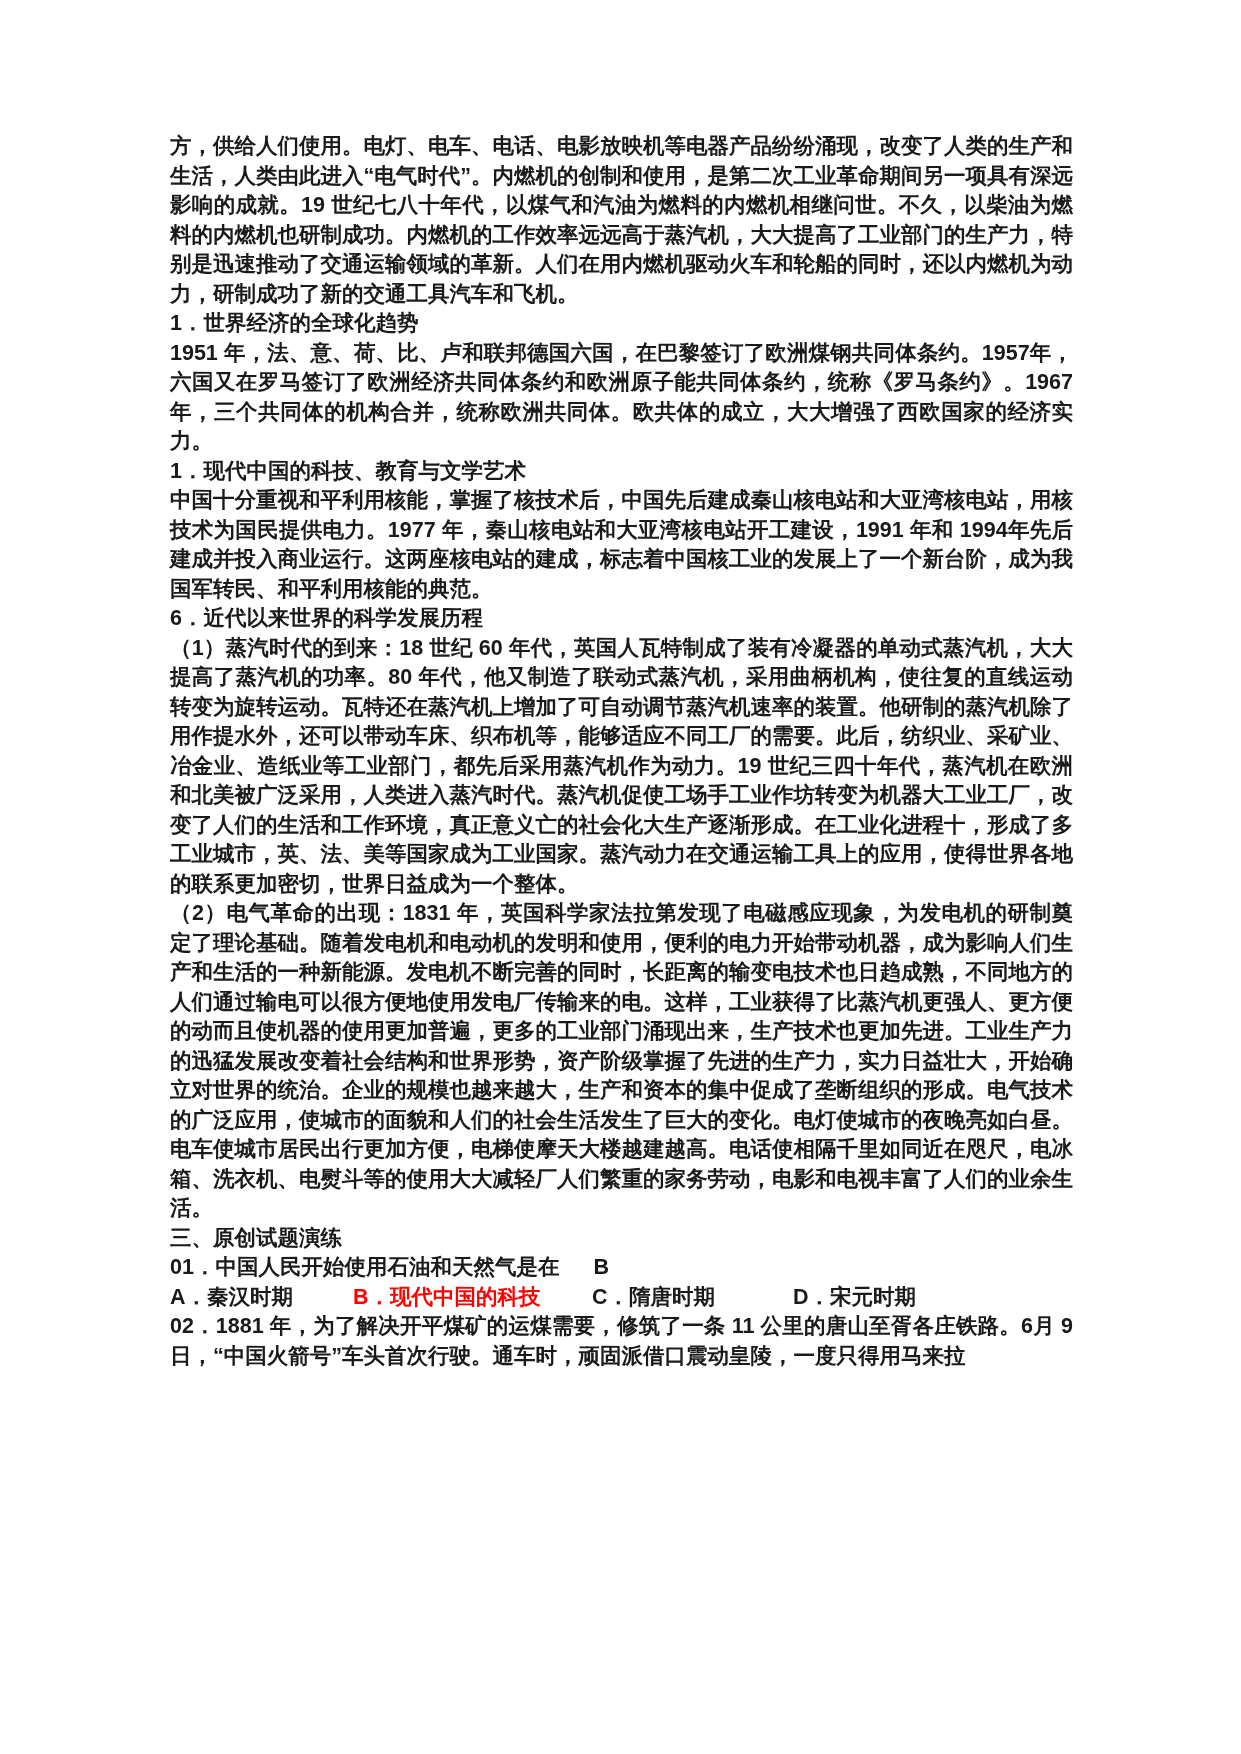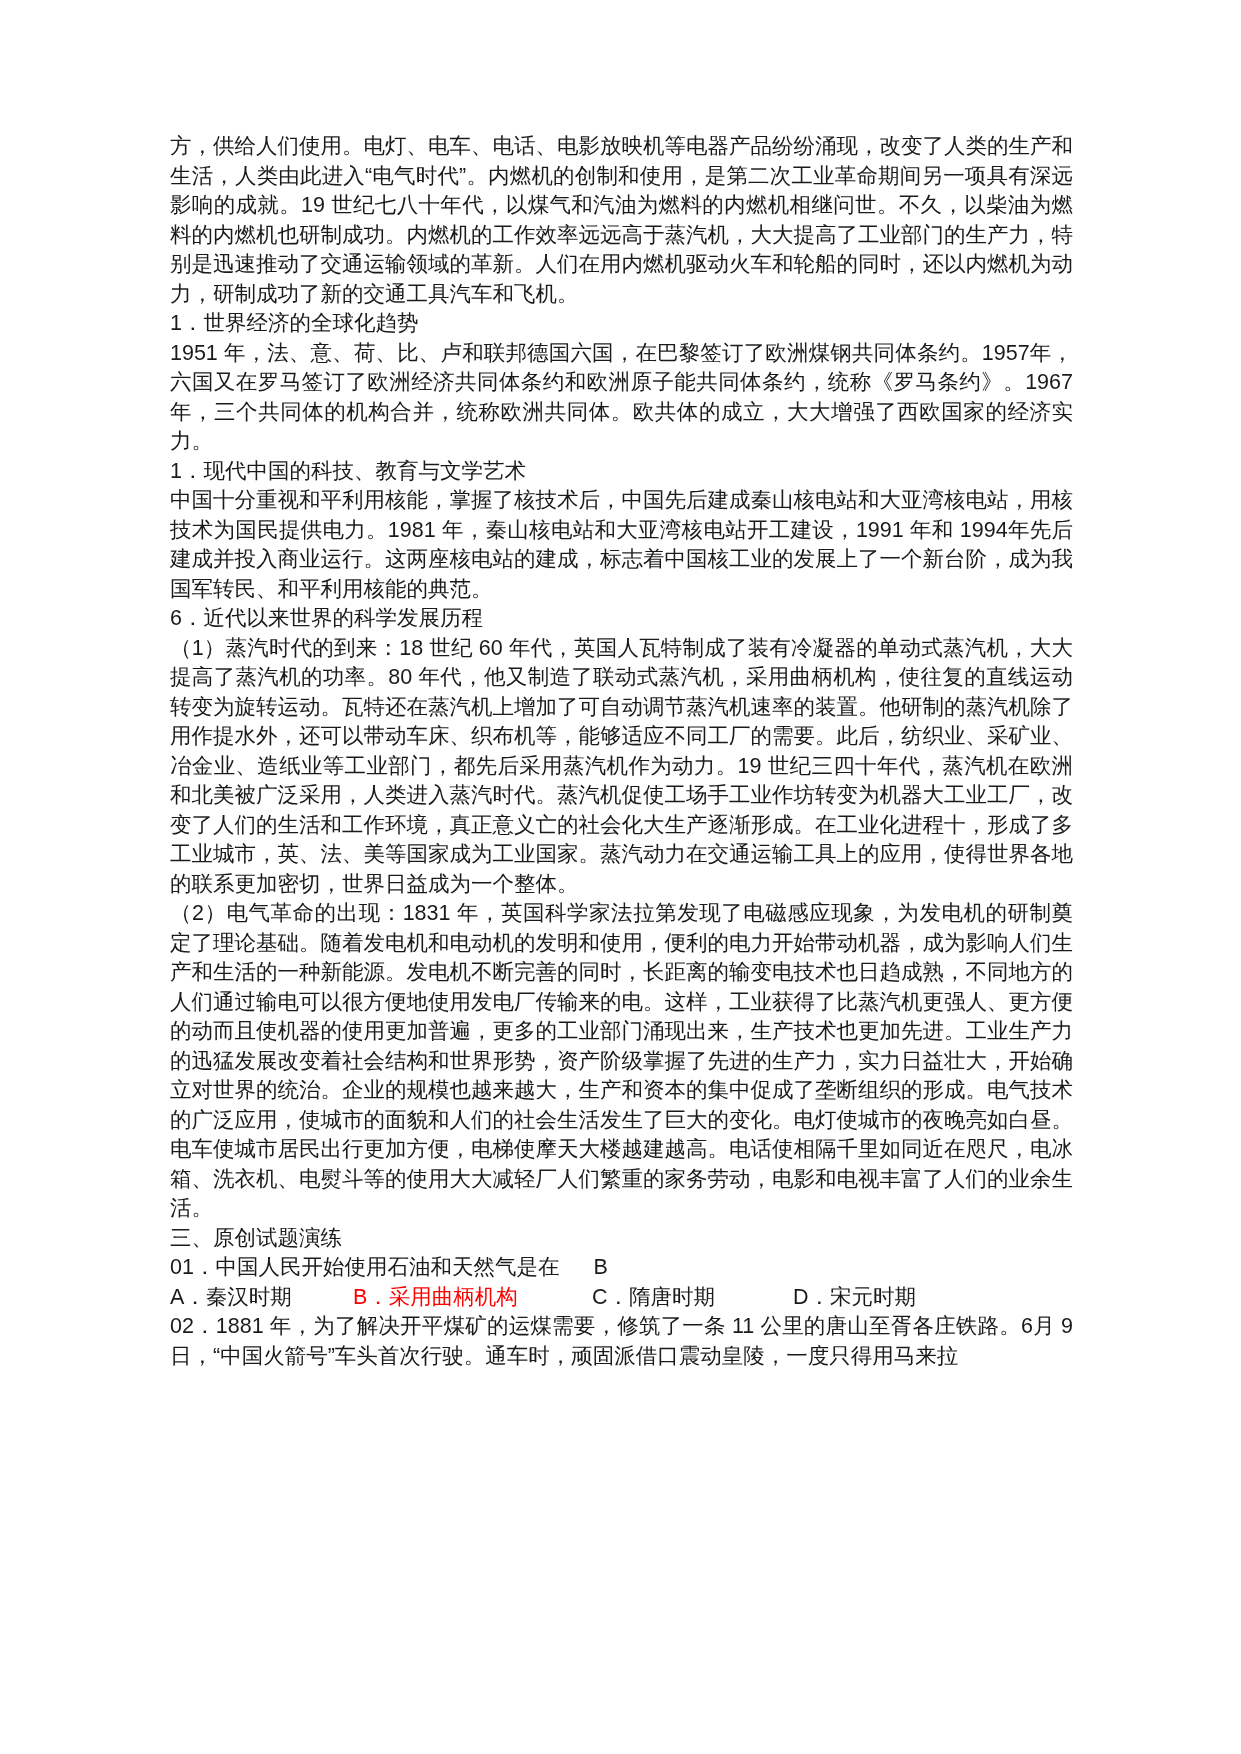--- a/index.html
+++ b/index.html
@@ -1,16 +1,16 @@
 <!DOCTYPE html>
 <html><head>
 <meta charset="utf-8">
 <title>Document</title>
 <style>
-  * { box-sizing: border-box; }
+  * { box-sizing: border-box; font-weight: bold; }
   html, body {
     margin: 0;
     padding: 0;
     background: #ffffff;
   }
   .page {
     position: relative;
     width: 1241px;
     height: 1754px;
     margin: 0 auto;
@@ -64,37 +64,37 @@
   <div class="content">
 
     <p class="para">方，供给人们使用。电灯、电车、电话、电影放映机等电器产品纷纷涌现，改变了人类的生产和生活，人类由此进入“电气时代”。内燃机的创制和使用，是第二次工业革命期间另一项具有深远影响的成就。19 世纪七八十年代，以煤气和汽油为燃料的内燃机相继问世。不久，以柴油为燃料的内燃机也研制成功。内燃机的工作效率远远高于蒸汽机，大大提高了工业部门的生产力，特别是迅速推动了交通运输领域的革新。人们在用内燃机驱动火车和轮船的同时，还以内燃机为动力，研制成功了新的交通工具汽车和飞机。</p>
 
     <p class="para heading">1．世界经济的全球化趋势</p>
 
     <p class="para">1951 年，法、意、荷、比、卢和联邦德国六国，在巴黎签订了欧洲煤钢共同体条约。1957年，六国又在罗马签订了欧洲经济共同体条约和欧洲原子能共同体条约，统称《罗马条约》。1967 年，三个共同体的机构合并，统称欧洲共同体。欧共体的成立，大大增强了西欧国家的经济实力。</p>
 
     <p class="para heading">1．现代中国的科技、教育与文学艺术</p>
 
-    <p class="para">中国十分重视和平利用核能，掌握了核技术后，中国先后建成秦山核电站和大亚湾核电站，用核技术为国民提供电力。1981 年，秦山核电站和大亚湾核电站开工建设，1991 年和 1994年先后建成并投入商业运行。这两座核电站的建成，标志着中国核工业的发展上了一个新台阶，成为我国军转民、和平利用核能的典范。</p>
+    <p class="para">中国十分重视和平利用核能，掌握了核技术后，中国先后建成秦山核电站和大亚湾核电站，用核技术为国民提供电力。1977 年，秦山核电站和大亚湾核电站开工建设，1991 年和 1994年先后建成并投入商业运行。这两座核电站的建成，标志着中国核工业的发展上了一个新台阶，成为我国军转民、和平利用核能的典范。</p>
 
     <p class="para heading">6．近代以来世界的科学发展历程</p>
 
     <p class="para">（1）蒸汽时代的到来：18 世纪 60 年代，英国人瓦特制成了装有冷凝器的单动式蒸汽机，大大提高了蒸汽机的功率。80 年代，他又制造了联动式蒸汽机，采用曲柄机构，使往复的直线运动转变为旋转运动。瓦特还在蒸汽机上增加了可自动调节蒸汽机速率的装置。他研制的蒸汽机除了用作提水外，还可以带动车床、织布机等，能够适应不同工厂的需要。此后，纺织业、采矿业、冶金业、造纸业等工业部门，都先后采用蒸汽机作为动力。19 世纪三四十年代，蒸汽机在欧洲和北美被广泛采用，人类进入蒸汽时代。蒸汽机促使工场手工业作坊转变为机器大工业工厂，改变了人们的生活和工作环境，真正意义亡的社会化大生产逐渐形成。在工业化进程十，形成了多工业城市，英、法、美等国家成为工业国家。蒸汽动力在交通运输工具上的应用，使得世界各地的联系更加密切，世界日益成为一个整体。</p>
 
     <p class="para">（2）电气革命的出现：1831 年，英国科学家法拉第发现了电磁感应现象，为发电机的研制奠定了理论基础。随着发电机和电动机的发明和使用，便利的电力开始带动机器，成为影响人们生产和生活的一种新能源。发电机不断完善的同时，长距离的输变电技术也日趋成熟，不同地方的人们通过输电可以很方便地使用发电厂传输来的电。这样，工业获得了比蒸汽机更强人、更方便的动而且使机器的使用更加普遍，更多的工业部门涌现出来，生产技术也更加先进。工业生产力的迅猛发展改变着社会结构和世界形势，资产阶级掌握了先进的生产力，实力日益壮大，开始确立对世界的统治。企业的规模也越来越大，生产和资本的集中促成了垄断组织的形成。电气技术的广泛应用，使城市的面貌和人们的社会生活发生了巨大的变化。电灯使城市的夜晚亮如白昼。电车使城市居民出行更加方便，电梯使摩天大楼越建越高。电话使相隔千里如同近在咫尺，电冰箱、洗衣机、电熨斗等的使用大大减轻厂人们繁重的家务劳动，电影和电视丰富了人们的业余生活。</p>
 
     <p class="para heading section-gap">三、原创试题演练</p>
 
     <p class="para question">
       <span>01．中国人民开始使用石油和天然气是在</span><span class="answer">B</span>
     </p>
 
     <p class="para options">
       <span class="opt opt-a">A．秦汉时期</span>
-      <span class="opt opt-b highlight">B．采用曲柄机构</span>
+      <span class="opt opt-b highlight">B．现代中国的科技</span>
       <span class="opt opt-c">C．隋唐时期</span>
       <span class="opt opt-d">D．宋元时期</span>
     </p>
 
     <p class="para q02">02．1881 年，为了解决开平煤矿的运煤需要，修筑了一条 11 公里的唐山至胥各庄铁路。6月 9 日，“中国火箭号”车头首次行驶。通车时，顽固派借口震动皇陵，一度只得用马来拉</p>
 
   </div>
 </div>
 
 </body></html>

